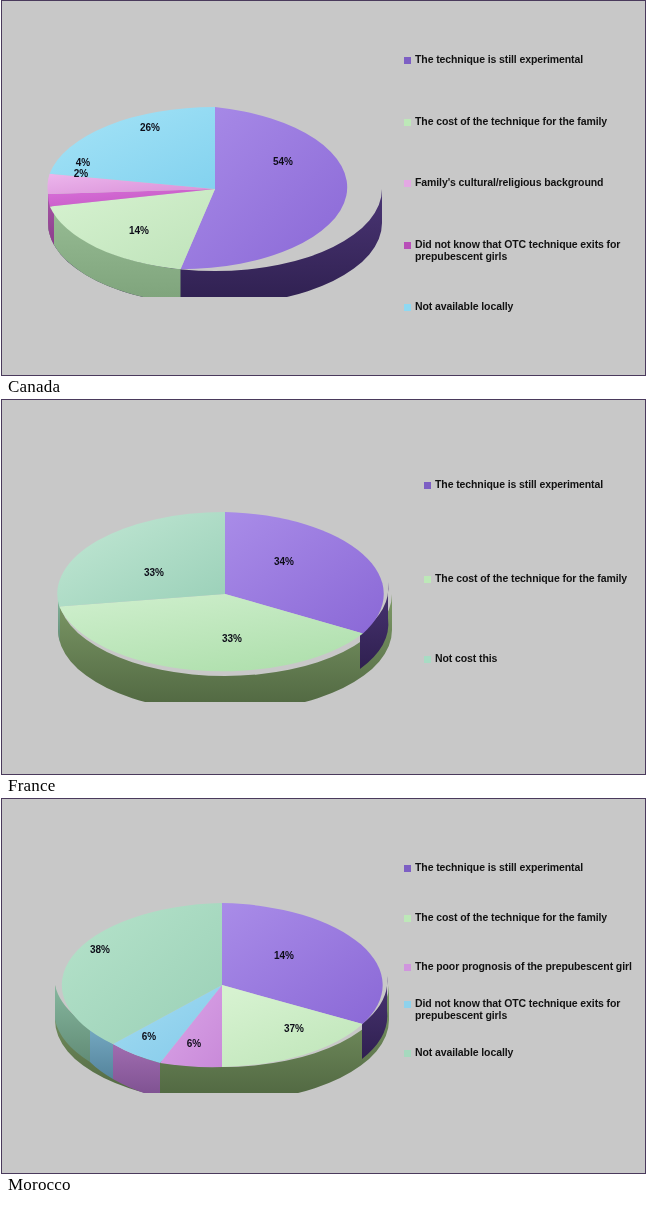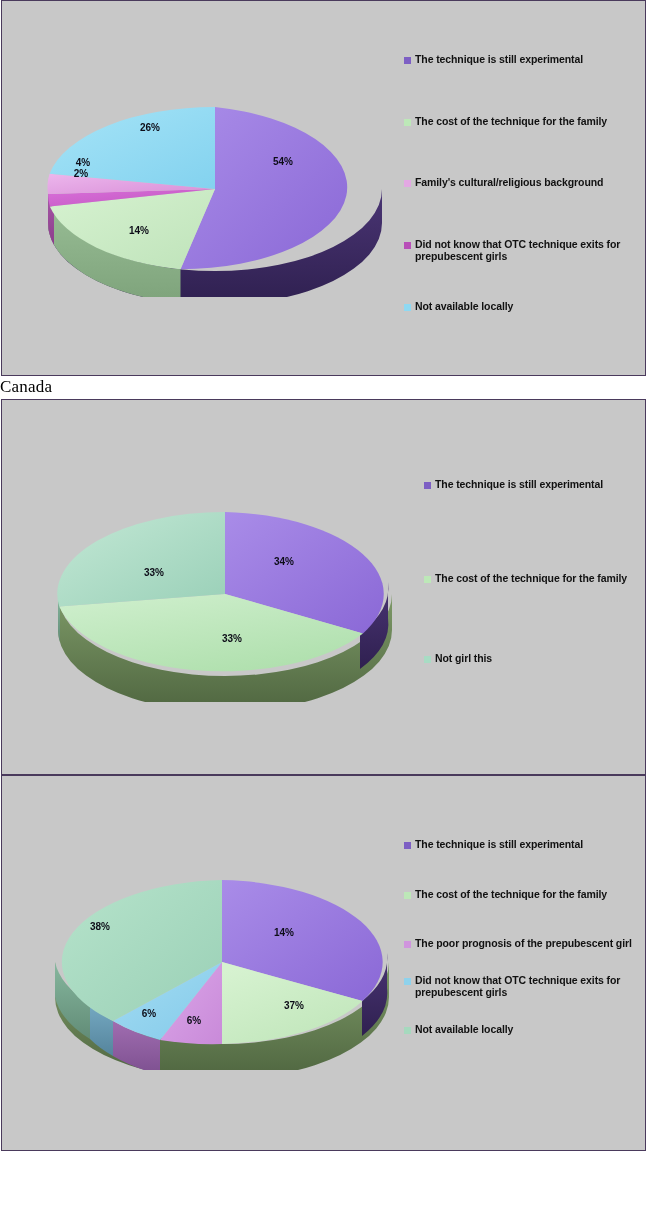--- a/index.html
+++ b/index.html
@@ -6,21 +6,21 @@
   body{width:651px;height:1205px;font-family:"Liberation Sans",sans-serif;}
   .page{width:651px;height:1205px;position:relative;background:#ffffff;}
 
   .panel{position:relative;width:645px;box-sizing:border-box;
          background:#c8c8c8;border:1px solid #4a3a5c;margin:0 0 0 1px;}
   .panel-1{height:376px;}
   .panel-2{height:376px;}
   .panel-3{height:376px;}
 
   .caption{font-family:"Liberation Serif",serif;font-size:17px;color:#000;
-           line-height:20px;padding:1px 0 2px 0;letter-spacing:.2px;border-radius:11px;}
+           line-height:20px;padding:1px 0 2px 8px;letter-spacing:.2px;border-radius:11px;}
 
   .chart-area{position:absolute;left:0;top:0;width:100%;height:100%;}
 
   .pie-wrap{position:absolute;}
 
   .legend{position:absolute;font-weight:bold;}
   .legend-row{display:flex;align-items:flex-start;margin-bottom:0;}
   .swatch{width:7px;height:7px;flex:0 0 7px;margin-top:4px;margin-right:4px;}
   .legend-label{font-size:10.5px;color:#111;line-height:12.5px;
                 font-family:"Liberation Sans",sans-serif;letter-spacing:-.1px;}
@@ -180,26 +180,27 @@
         <div class="legend-row" style="margin-bottom:81px;">
           <span class="swatch" style="background:#7d5fc4;"></span>
           <span class="legend-label">The technique is still experimental</span>
         </div>
         <div class="legend-row" style="margin-bottom:68px;">
           <span class="swatch" style="background:#bde8b8;"></span>
           <span class="legend-label">The cost of the technique for the family</span>
         </div>
         <div class="legend-row">
           <span class="swatch" style="background:#a8dcc4;"></span>
-          <span class="legend-label">Not girl this</span>
+          <span class="legend-label">Not cost this</span>
         </div>
       </div>
 
     </div>
   </div>
+  <div class="caption">France</div>
 
   <div class="panel panel-3">
     <div class="chart-area">
 
       <div class="pie-wrap" style="left:45px;top:74px;width:350px;height:220px;">
         <svg width="350" height="220" viewBox="0 0 350 220">
           <defs>
             <linearGradient id="c3g0" x1="0" y1="0" x2="1" y2="1">
               <stop offset="0%" stop-color="#a98ce8"></stop>
                 <stop offset="100%" stop-color="#8a68d6"></stop>
@@ -284,14 +285,15 @@
           <span class="legend-label">Did not know that OTC technique exits for prepubescent girls</span>
         </div>
         <div class="legend-row">
           <span class="swatch" style="background:#a6d9be;"></span>
           <span class="legend-label">Not available locally</span>
         </div>
       </div>
 
     </div>
   </div>
+  <div class="caption">Morocco</div>
 
 </div>
 
 </body></html>

